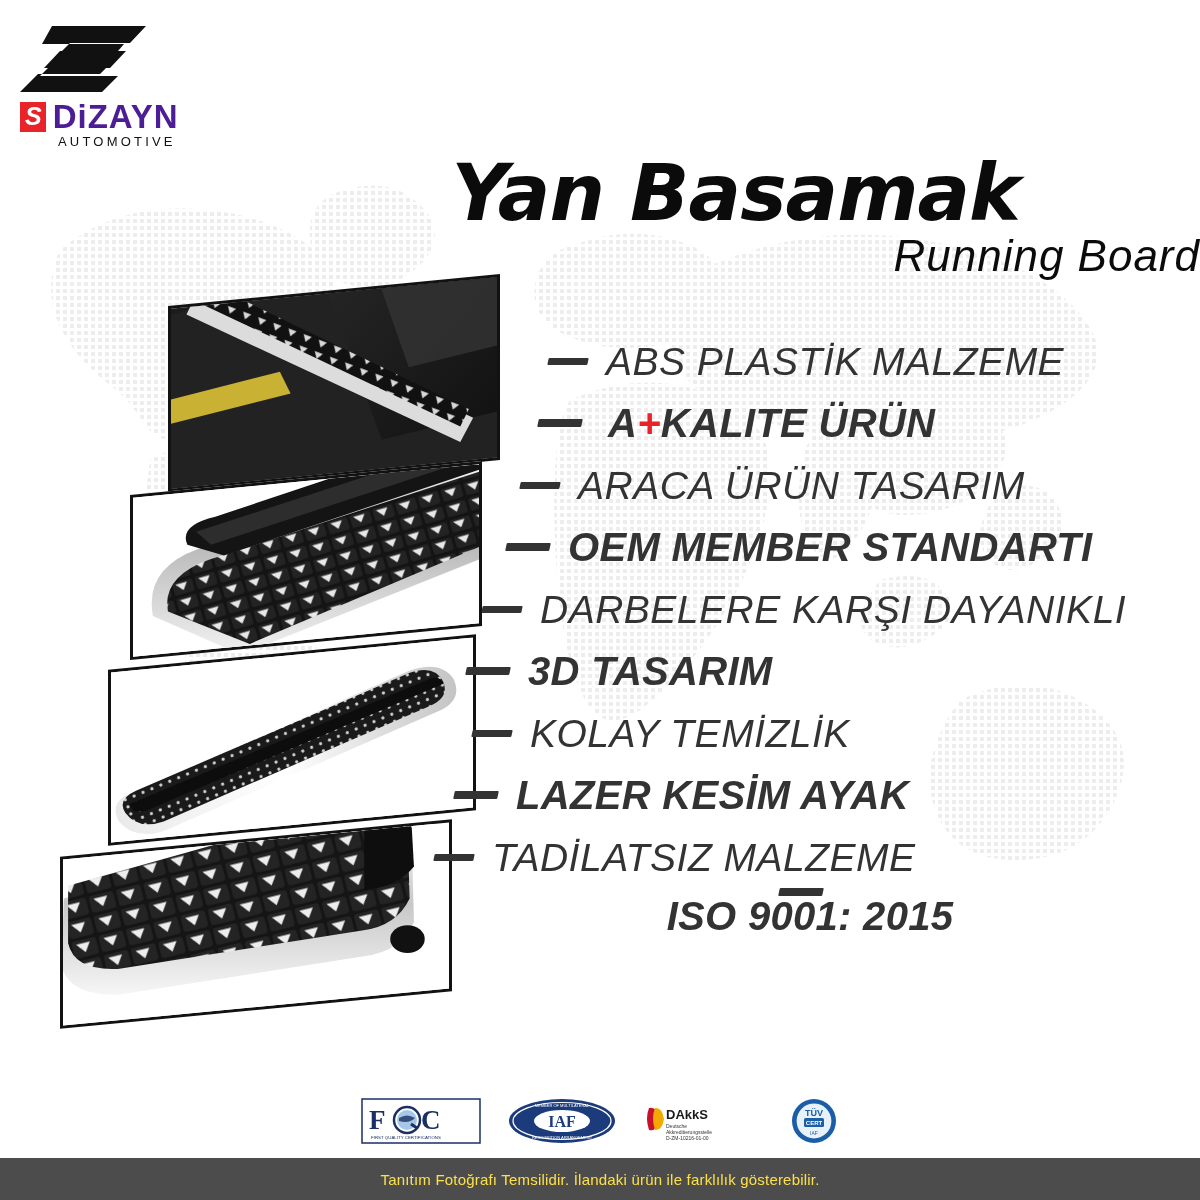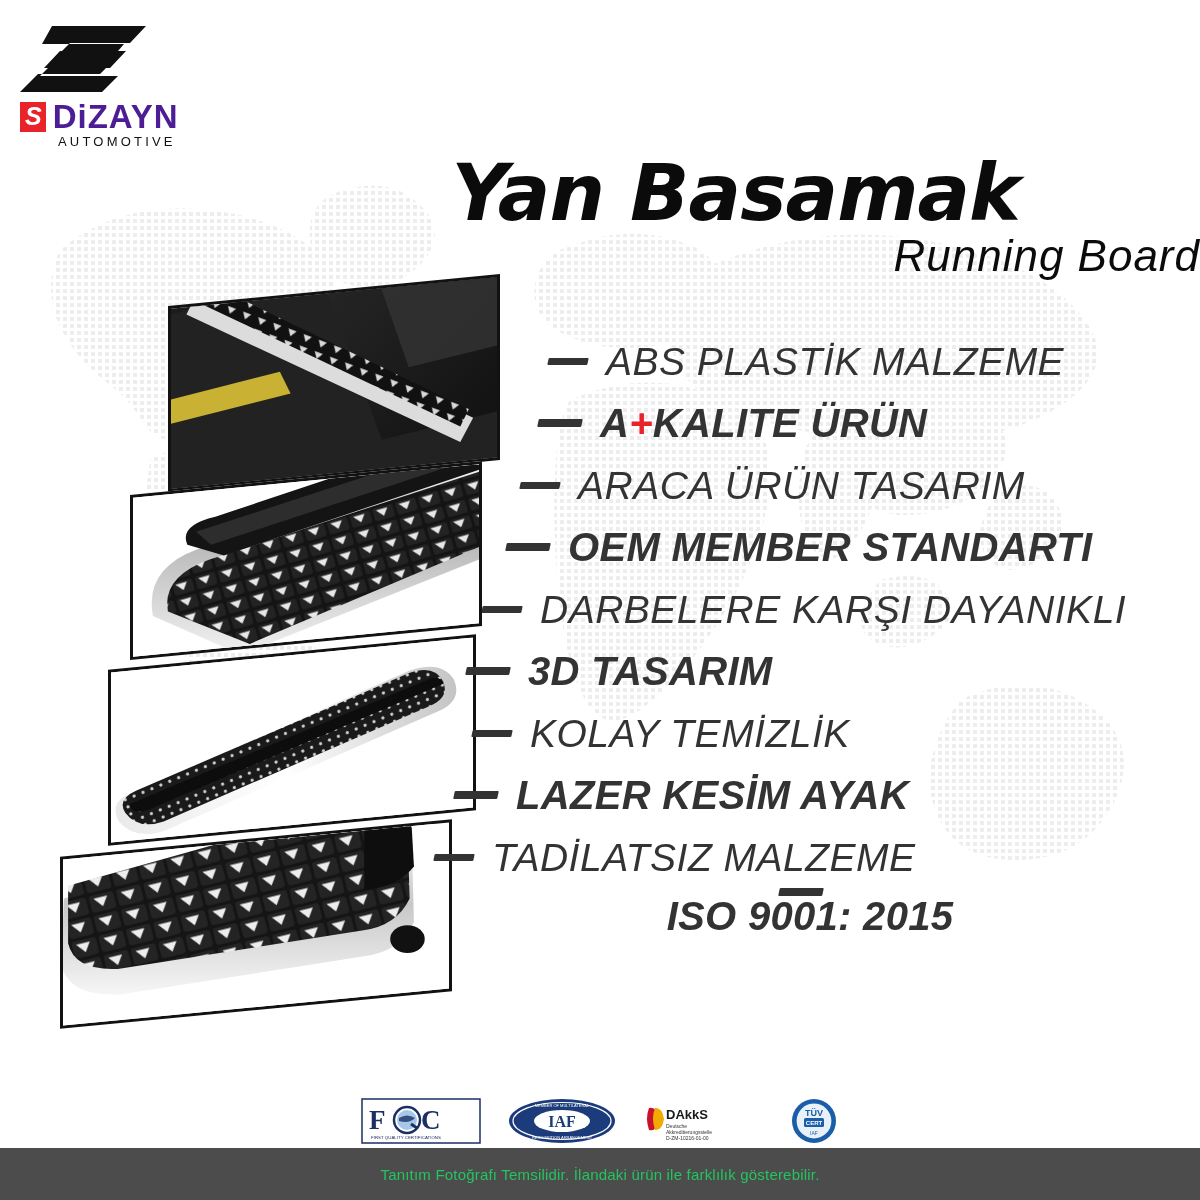--- a/index.html
+++ b/index.html
@@ -81,41 +81,41 @@
     line-height:1;
   }
   .reg .ftext{font-weight:normal;font-size:39px;letter-spacing:.5px;text-align:right;}
   .bold .ftext{font-weight:bold;font-size:40px;letter-spacing:.3px;}
   .reg .dash{width:40px;}
   .bold .dash{width:44px;height:8px;}
   .plus{color:#e8232a;}
 
   
   .r0{margin-left:128px;}
-  .r1{margin-left:118px;}
+  .r1{margin-left:118px;gap:8px;}
   .r2{margin-left:100px;}
   .r3{margin-left:86px;}
   .r4{margin-left:62px;}
   .r5{margin-left:46px;}
   .r6{margin-left:52px;}
   .r7{margin-left:34px;}
   .r8{margin-left:14px;}
   .r9{margin-left:0px;flex-direction:column;}
 
   
   .certs{
     position:absolute;left:0;top:1090px;width:1200px;height:62px;
     display:flex;align-items:center;justify-content:center;gap:26px;
   }
   .cert{height:46px;display:block;}
 
   
   .footer{
-    position:absolute;left:0;bottom:0;width:1200px;height:52px;
-    background:#4c4c4c;color:#22c55e;display:flex;align-items:center;justify-content:center;
+    position:absolute;left:0;bottom:0;width:1200px;height:42px;
+    background:#4c4c4c;color:#fde047;display:flex;align-items:center;justify-content:center;
     font-size:15px;font-family:"Liberation Sans",sans-serif;letter-spacing:.2px;
   }
 </style>
 </head>
 <body>
 
 <div id="stage">
 
   <div class="map-bg">
     <svg viewBox="0 0 1200 1000" preserveAspectRatio="none" aria-hidden="true">

